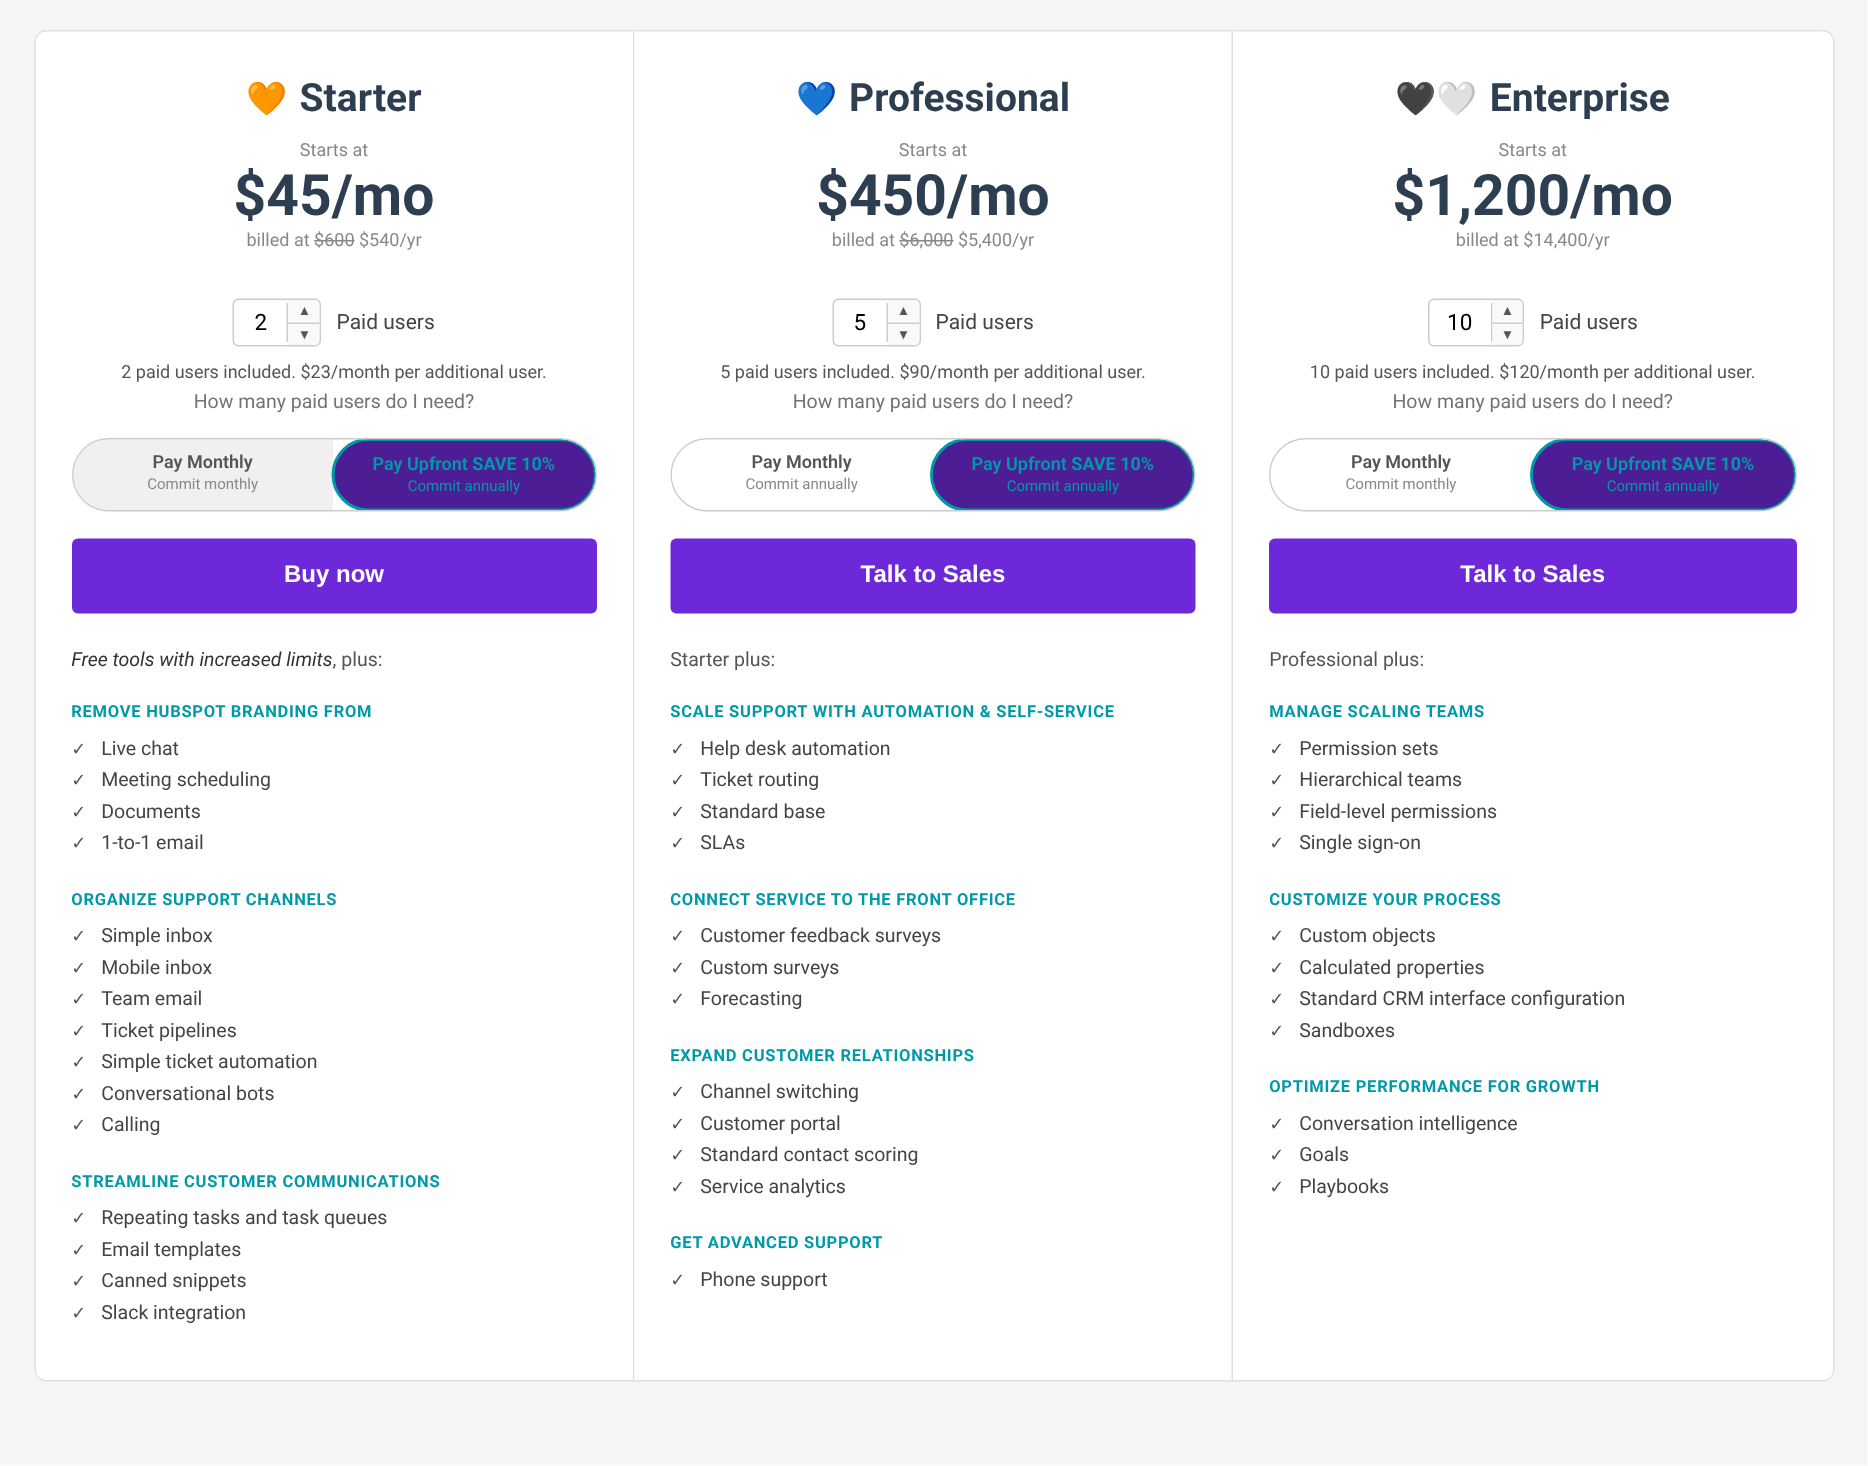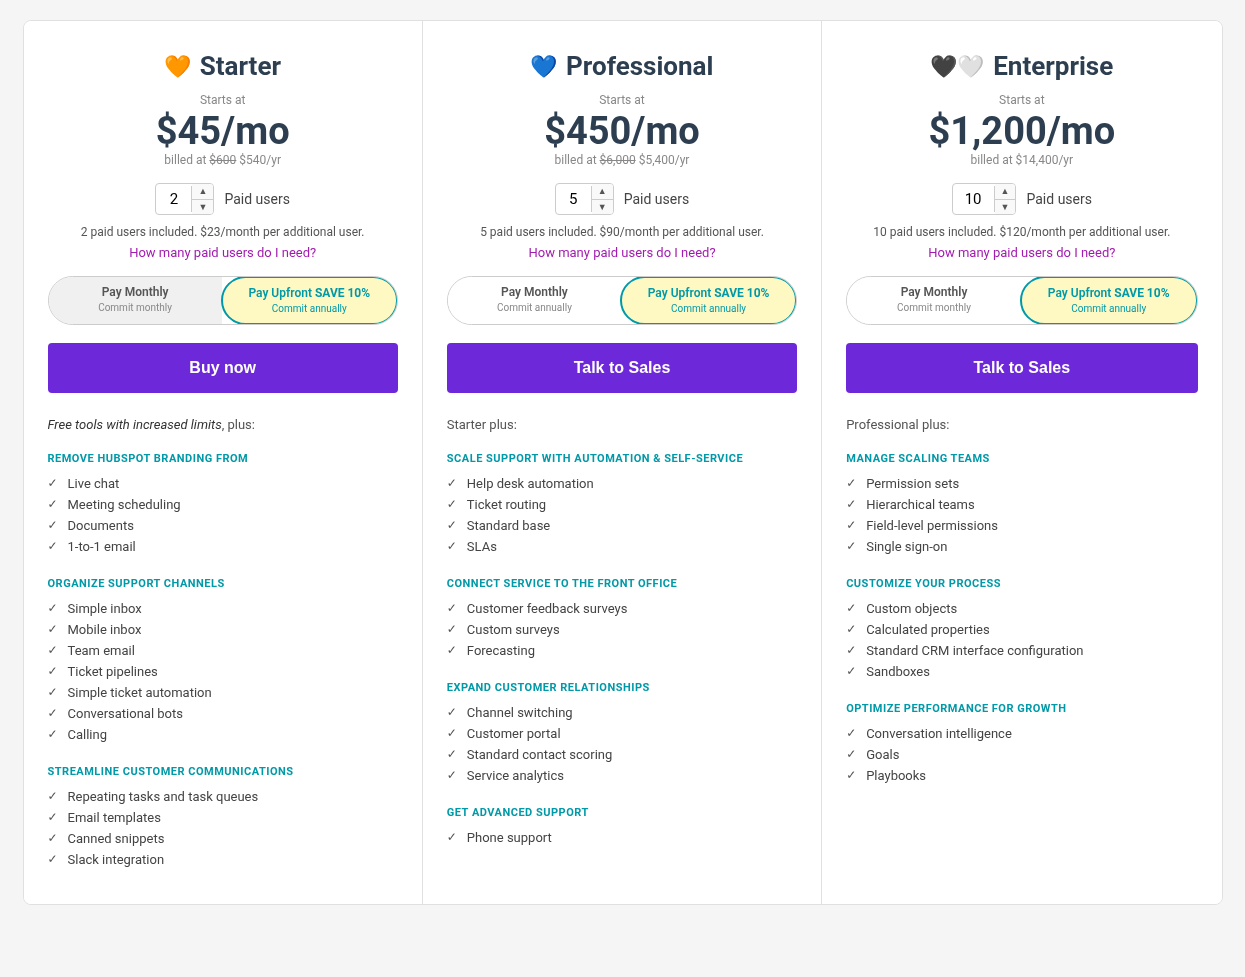--- a/index.html
+++ b/index.html
@@ -50,21 +50,21 @@
     }
     .price-main {
       font-size: 38px;
       font-weight: 700;
       color: #2c3e50;
       text-align: center;
     }
     .price-billed {
       font-size: 12px;
       color: #888;
-      margin-bottom: 16px;
+      margin-bottom: 32px;
     }
     .price-billed s {
       text-decoration: line-through;
     }
     .users-row {
       display: flex;
       align-items: center;
       justify-content: center;
       gap: 10px;
       margin-bottom: 10px;
@@ -102,21 +102,21 @@
       font-size: 14px;
       color: #444;
     }
     .users-info {
       font-size: 12px;
       color: #555;
       text-align: center;
       margin-bottom: 6px;
     }
     .how-many-link {
-      color: #a21caf;
+      color: #737373;
       font-size: 13px;
       text-align: center;
       display: block;
       margin-bottom: 16px;
       cursor: pointer;
       text-decoration: none;
     }
     .billing-toggle {
       display: flex;
       border: 1px solid #ccc;
@@ -128,21 +128,21 @@
       flex: 1;
       text-align: center;
       padding: 8px 12px;
       font-size: 11px;
       cursor: pointer;
       background: white;
       color: #555;
       line-height: 1.3;
     }
     .toggle-opt.active {
-      background: #fef9c3;
+      background: #4c1d95;
       border: 2px solid #0099a8;
       border-radius: 50px;
       margin: -1px;
       color: #0099a8;
     }
     .toggle-opt .top-text {
       font-weight: 600;
       font-size: 12px;
     }
     .toggle-opt .sub-text {

